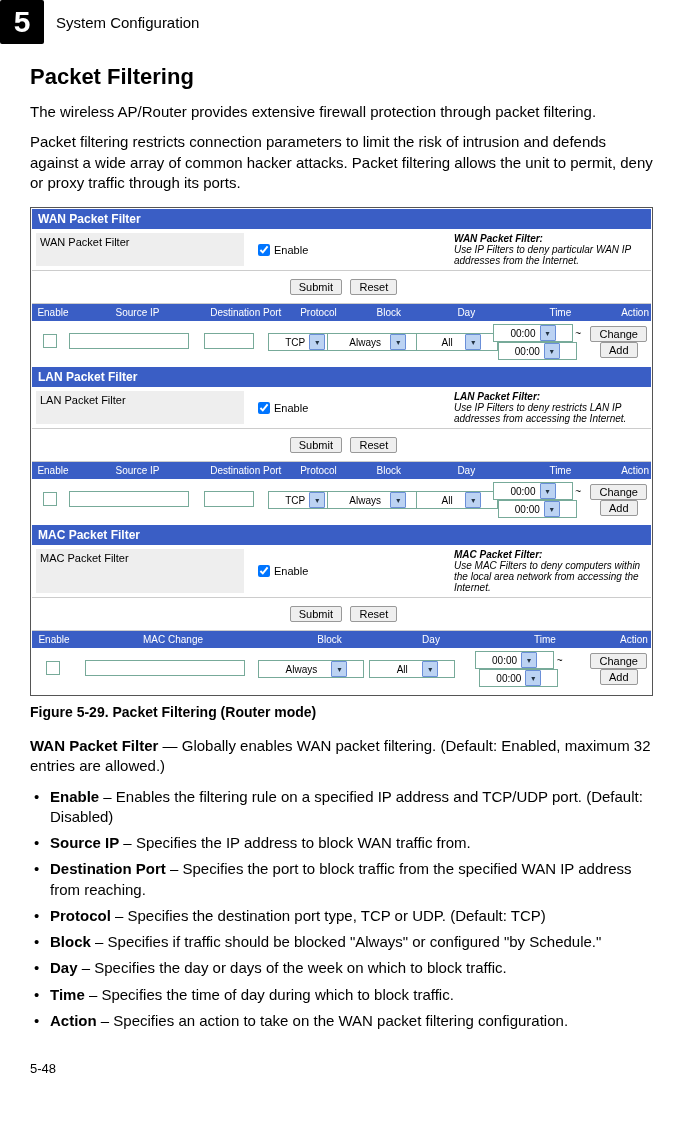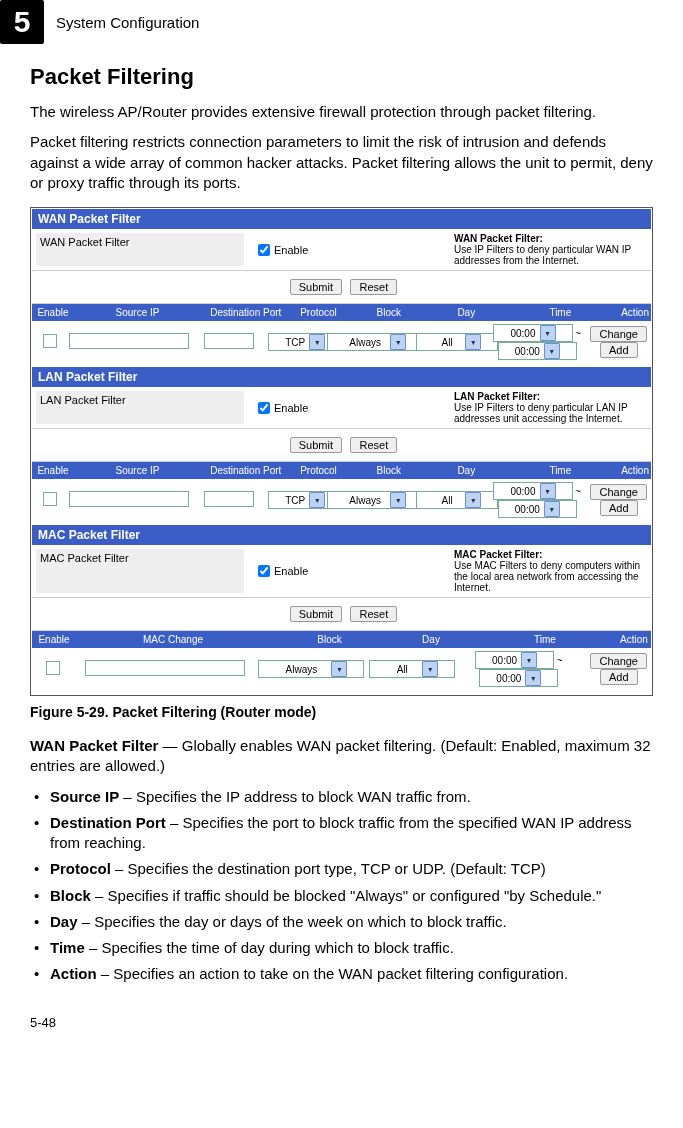--- a/index.html
+++ b/index.html
@@ -83,20 +83,21 @@
   }
   .panel-mid {
     width: 200px;
     display: flex;
     align-items: center;
     font-size: 11px;
   }
   .panel-right {
     flex: 1;
     font-size: 10px;
+    font-style: italic;
   }
   .panel-right b { font-weight: bold; }
   .checkbox {
     width: 12px;
     height: 12px;
     display: inline-block;
     margin-right: 4px;
     vertical-align: middle;
   }
   .btnrow {
@@ -291,21 +292,21 @@
 
       <div class="panel-header">LAN Packet Filter</div>
       <div class="panel-body">
         <div class="panel-left">LAN Packet Filter</div>
         <div class="panel-mid">
           <input type="checkbox" checked="" class="checkbox" style="">
           <span>Enable</span>
         </div>
         <div class="panel-right">
           <b>LAN Packet Filter:</b><br>
-          <span>Use IP Filters to deny particular LAN IP addresses unit accessing the Internet.</span>
+          <span>Use IP Filters to deny restricts LAN IP addresses from accessing the Internet.</span>
         </div>
       </div>
       <div class="btnrow">
         <button class="winbtn">Submit</button>
         <button class="winbtn">Reset</button>
       </div>
       <div class="thead-row">
         <div class="col-enable">Enable</div>
         <div class="col-ip">Source IP</div>
         <div class="col-port">Destination Port</div>
@@ -402,20 +403,21 @@
 
     </div>
     <div class="figure-caption">Figure 5-29.   Packet Filtering (Router mode)</div>
   </div>
 
   <p class="desc-block">
     <b>WAN Packet Filter</b><span> — Globally enables WAN packet filtering. (Default: Enabled, maximum 32 entries are allowed.)</span>
   </p>
 
   <ul class="bullets">
+    <li><b>Enable</b><span> – Enables the filtering rule on a specified IP address and TCP/UDP port. (Default: Disabled)</span></li>
     <li><b>Source IP</b><span> – Specifies the IP address to block WAN traffic from.</span></li>
     <li><b>Destination Port</b><span> – Specifies the port to block traffic from the specified WAN IP address from reaching.</span></li>
     <li><b>Protocol</b><span> – Specifies the destination port type, TCP or UDP. (Default: TCP)</span></li>
     <li><b>Block</b><span> – Specifies if traffic should be blocked "Always" or configured "by Schedule."</span></li>
     <li><b>Day</b><span> – Specifies the day or days of the week on which to block traffic.</span></li>
     <li><b>Time</b><span> – Specifies the time of day during which to block traffic.</span></li>
     <li><b>Action</b><span> – Specifies an action to take on the WAN packet filtering configuration.</span></li>
   </ul>
 
   <div class="page-num">5-48</div>

